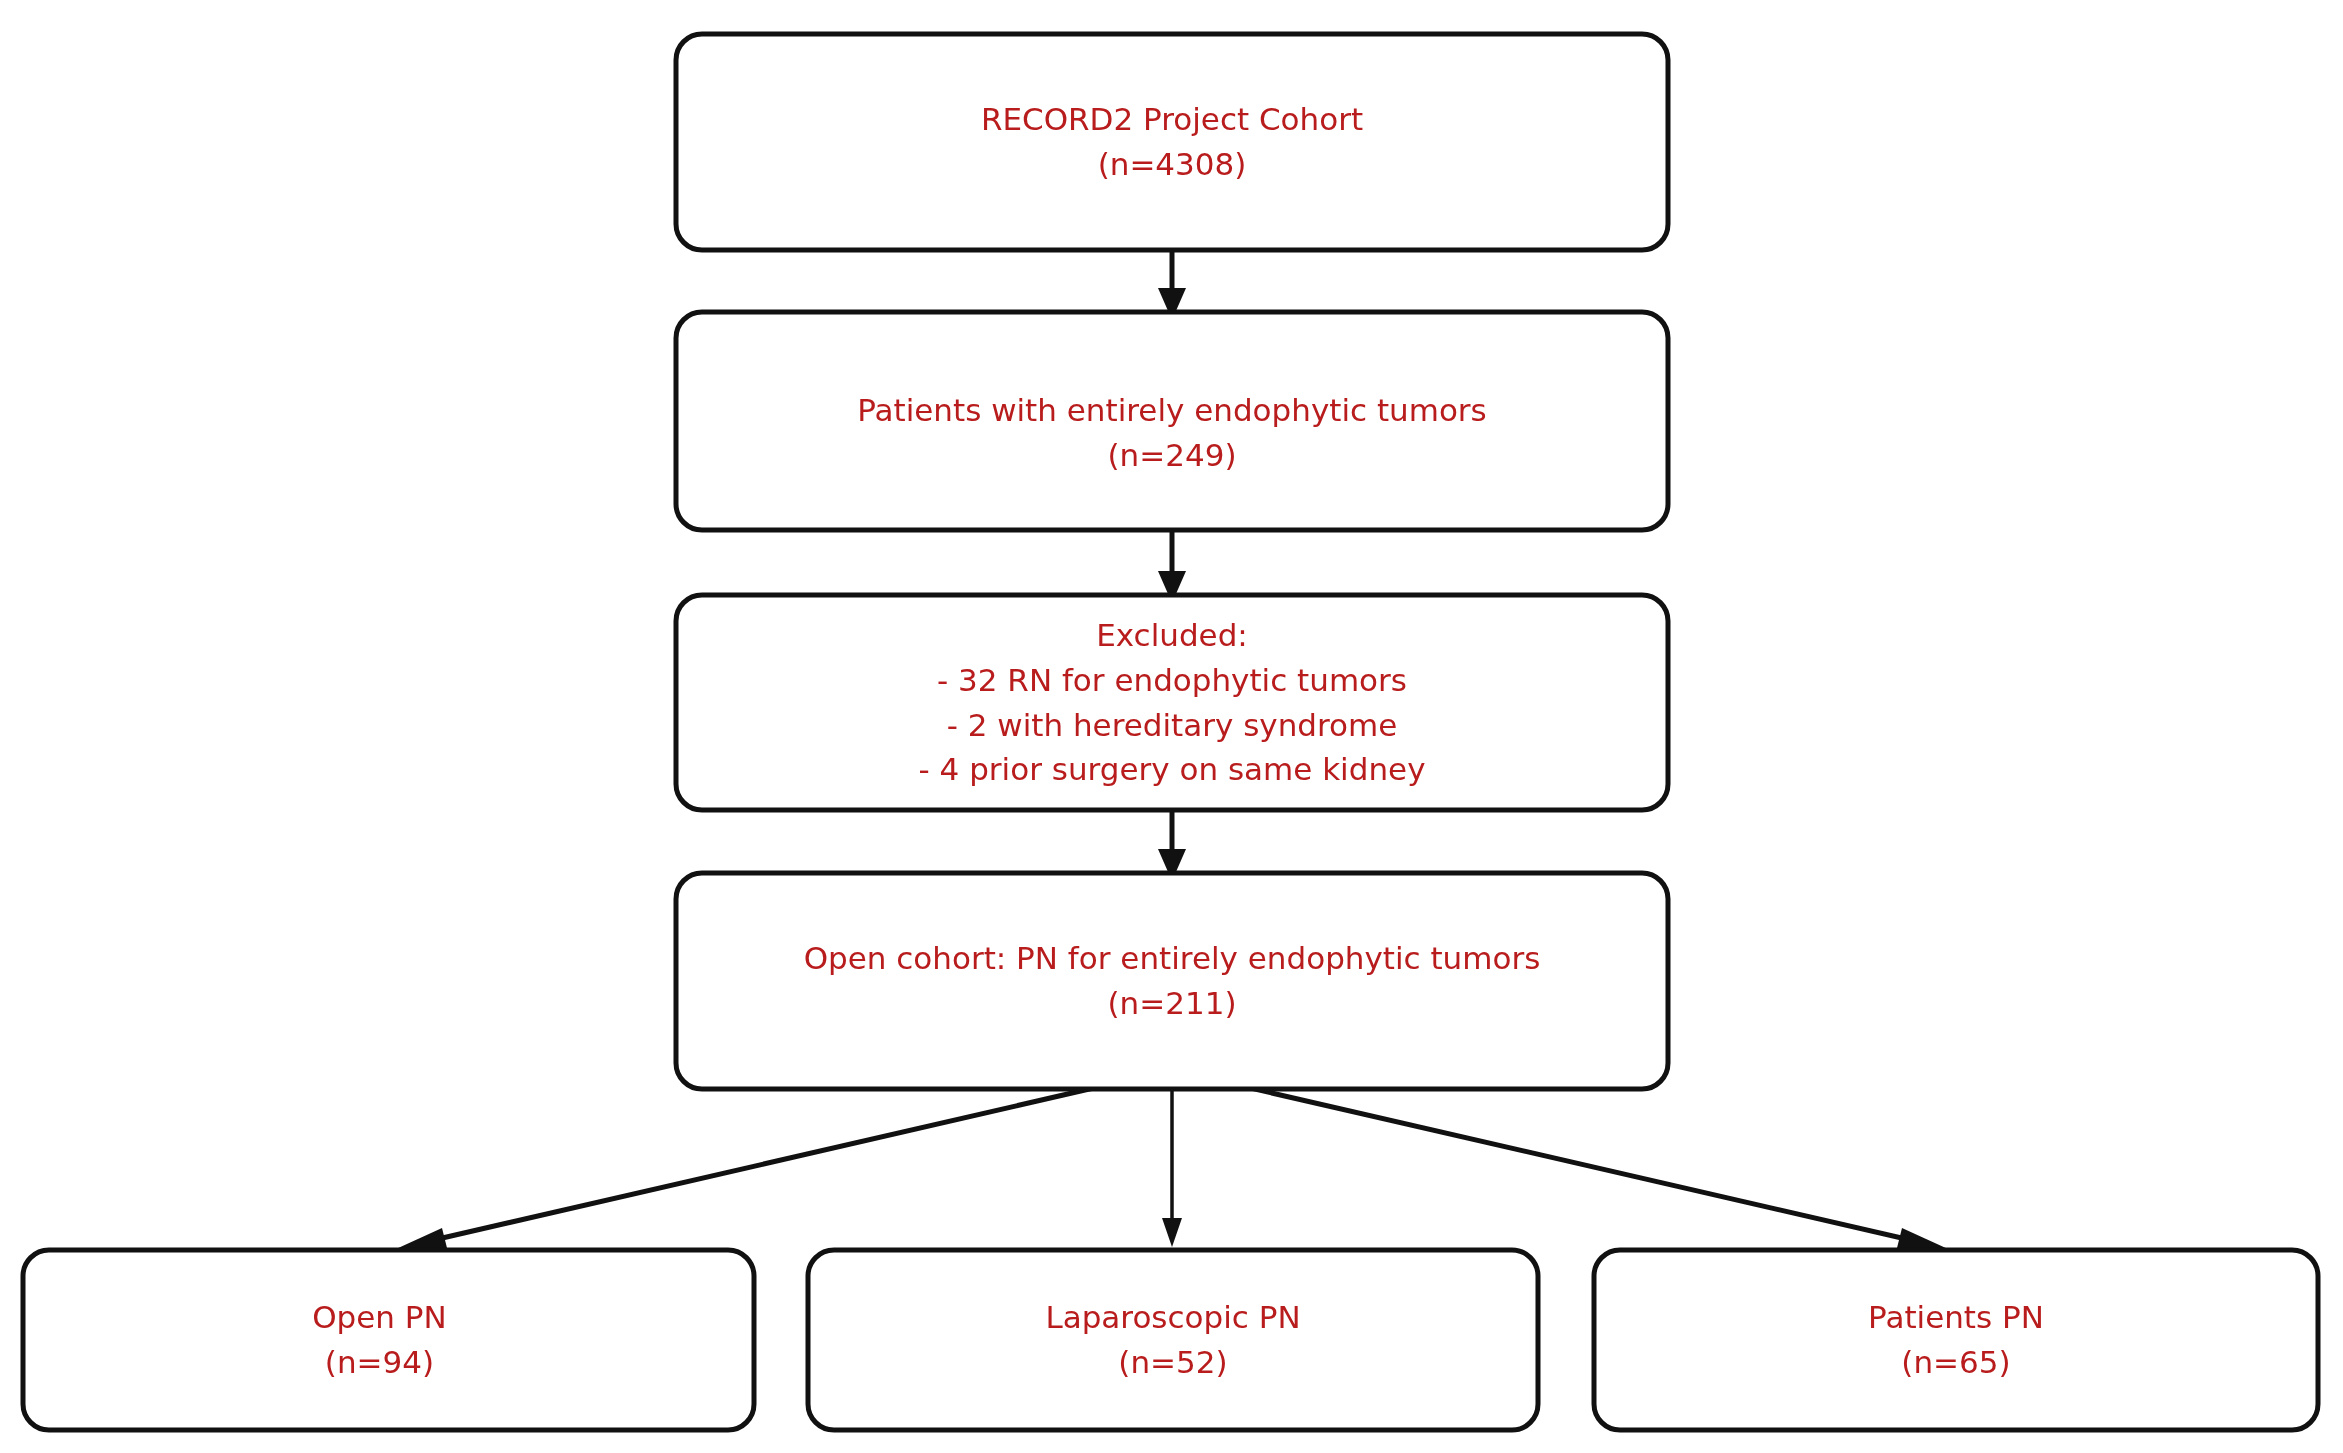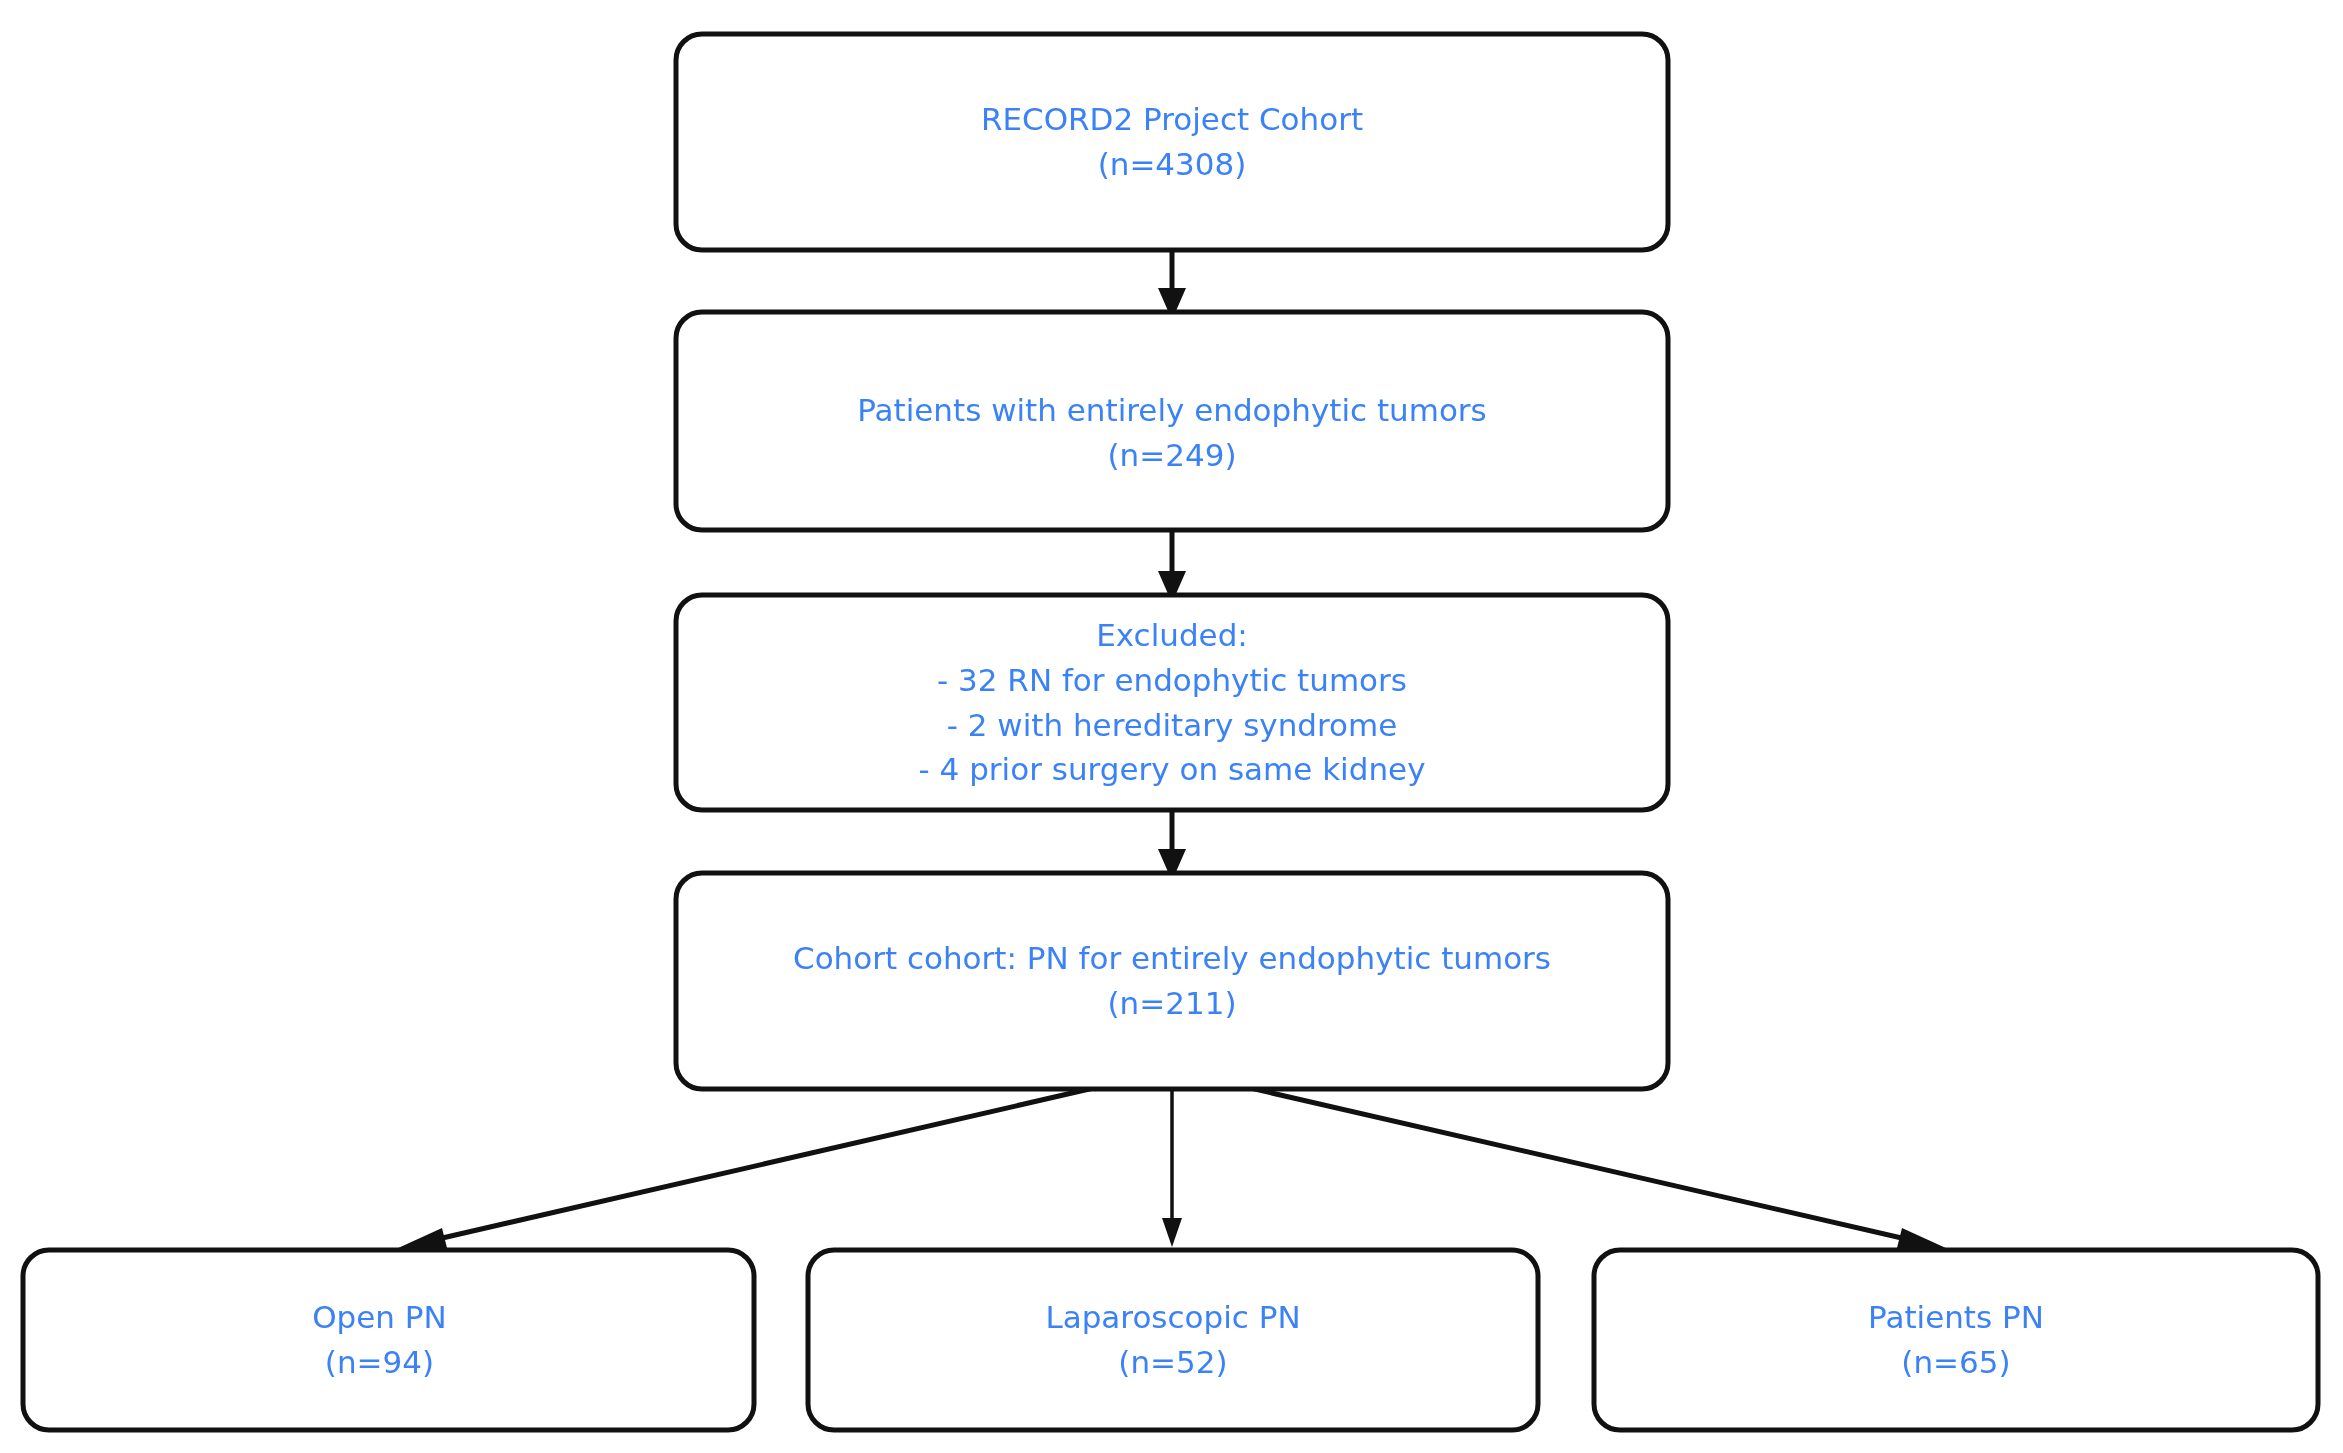--- a/index.html
+++ b/index.html
@@ -45,21 +45,21 @@
     fill: #111111;
     stroke: none;
   }
   .node-text {
     position: absolute;
     display: flex;
     flex-direction: column;
     align-items: center;
     justify-content: center;
     text-align: left;
-    color: #3b82f6;
+    color: #b91c1c;
     font-family: "DejaVu Sans", "Liberation Sans", sans-serif;
     font-size: 31px;
     line-height: 1.44;
     white-space: pre;
     pointer-events: none;
   }
   .node-text .line {
     display: block;
   }
 </style>
@@ -127,21 +127,21 @@
   </div>
 
   <div class="node-text" style="left:676px; top:595px; width:992px; height:215px;">
     <span class="line">Excluded:</span>
     <span class="line">- 32 RN for endophytic tumors</span>
     <span class="line">- 2 with hereditary syndrome</span>
     <span class="line">- 4 prior surgery on same kidney</span>
   </div>
 
   <div class="node-text" style="left:676px; top:873px; width:992px; height:216px;">
-    <span class="line">Cohort cohort: PN for entirely endophytic tumors</span>
+    <span class="line">Open cohort: PN for entirely endophytic tumors</span>
     <span class="line">(n=211)</span>
   </div>
 
   <div class="node-text" style="left:14px; top:1250px; width:731px; height:180px;">
     <span class="line">Open PN</span>
     <span class="line">(n=94)</span>
   </div>
 
   <div class="node-text" style="left:808px; top:1250px; width:730px; height:180px;">
     <span class="line">Laparoscopic PN</span>

